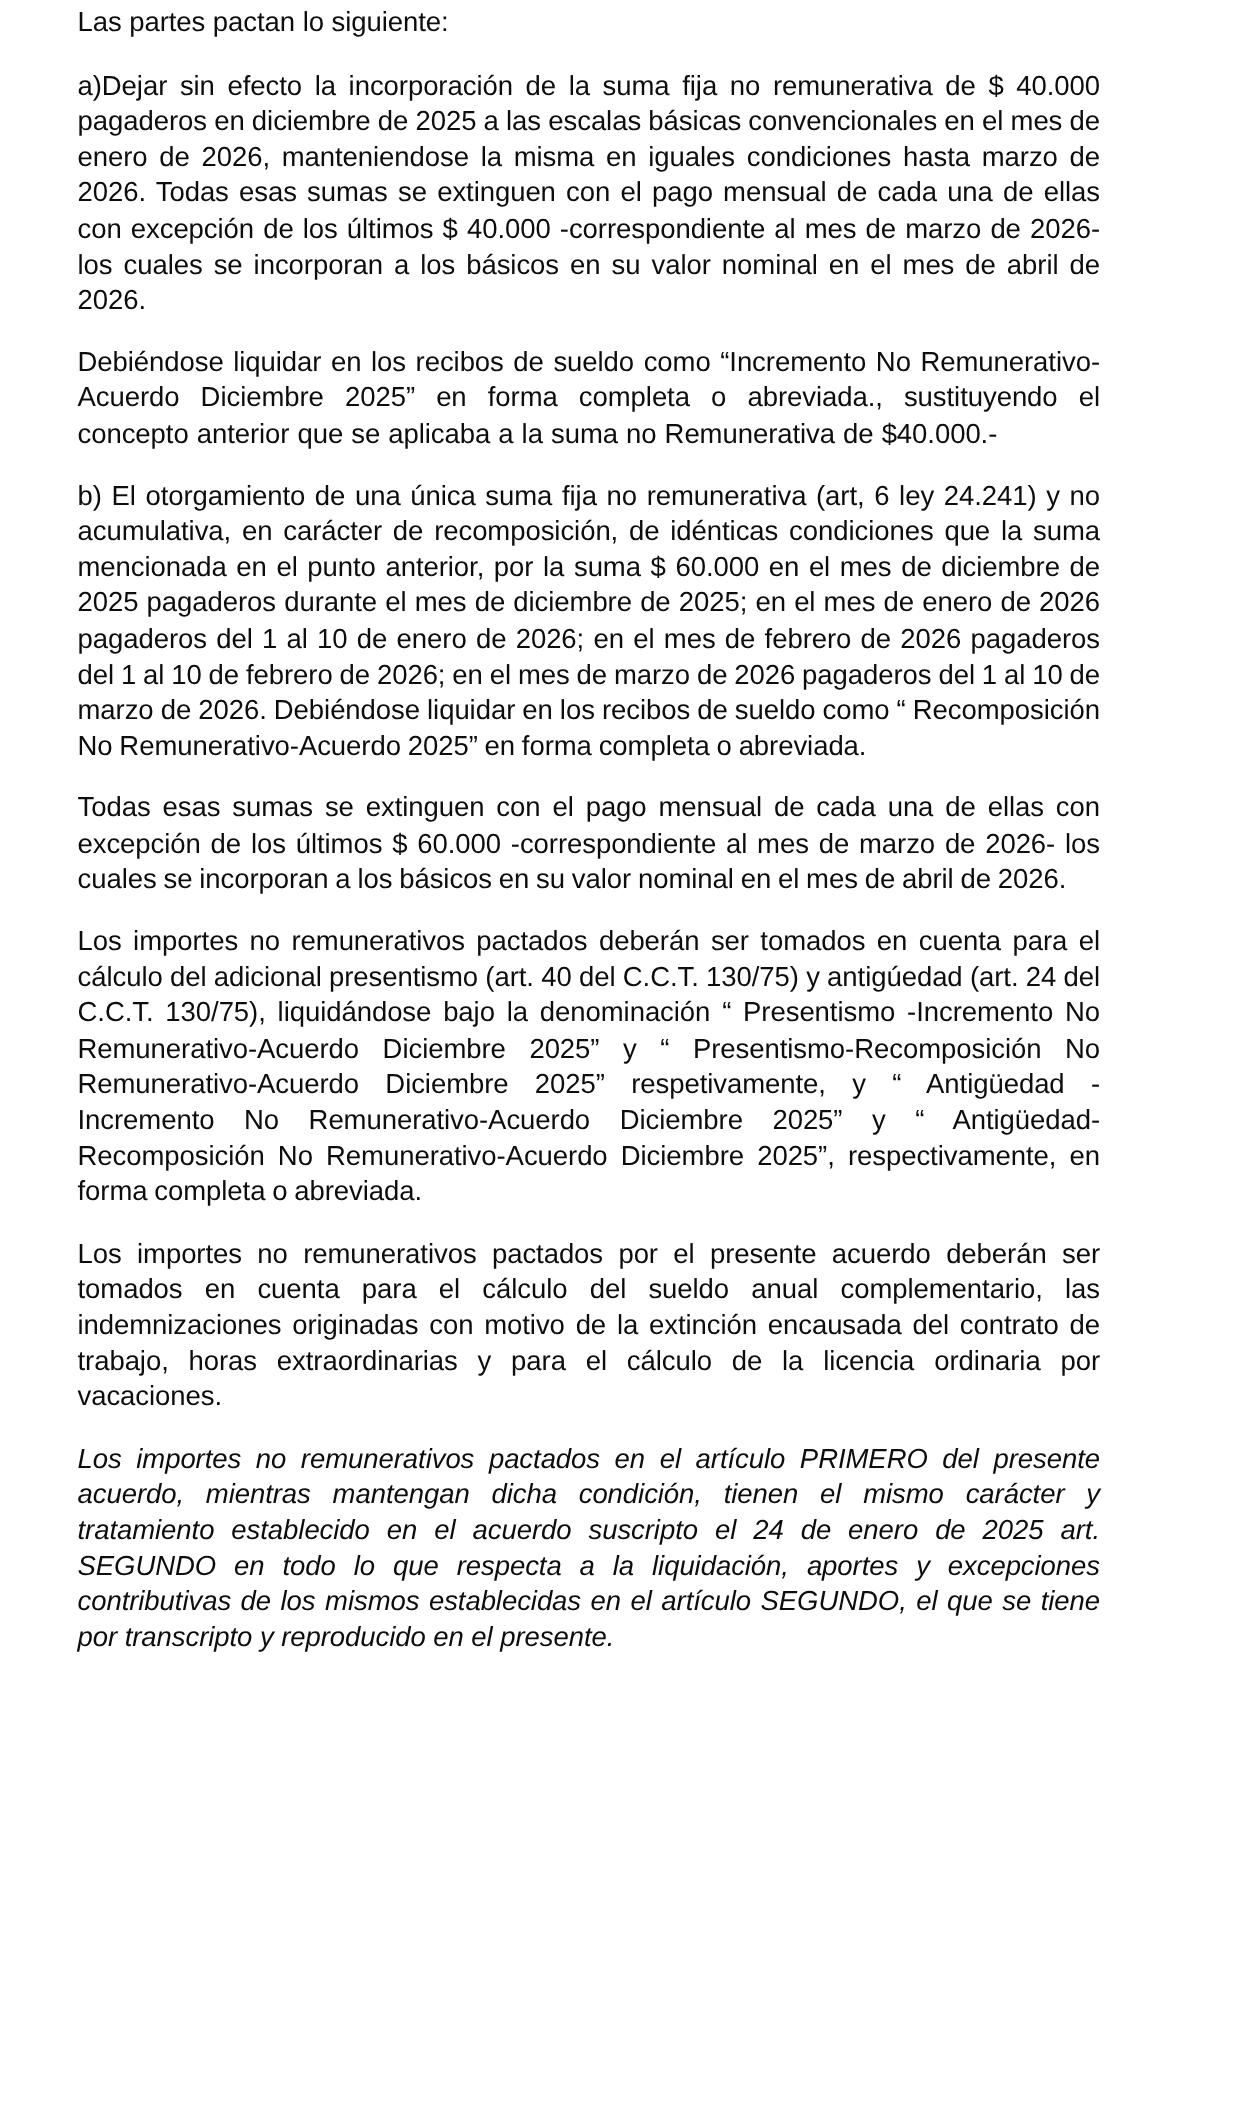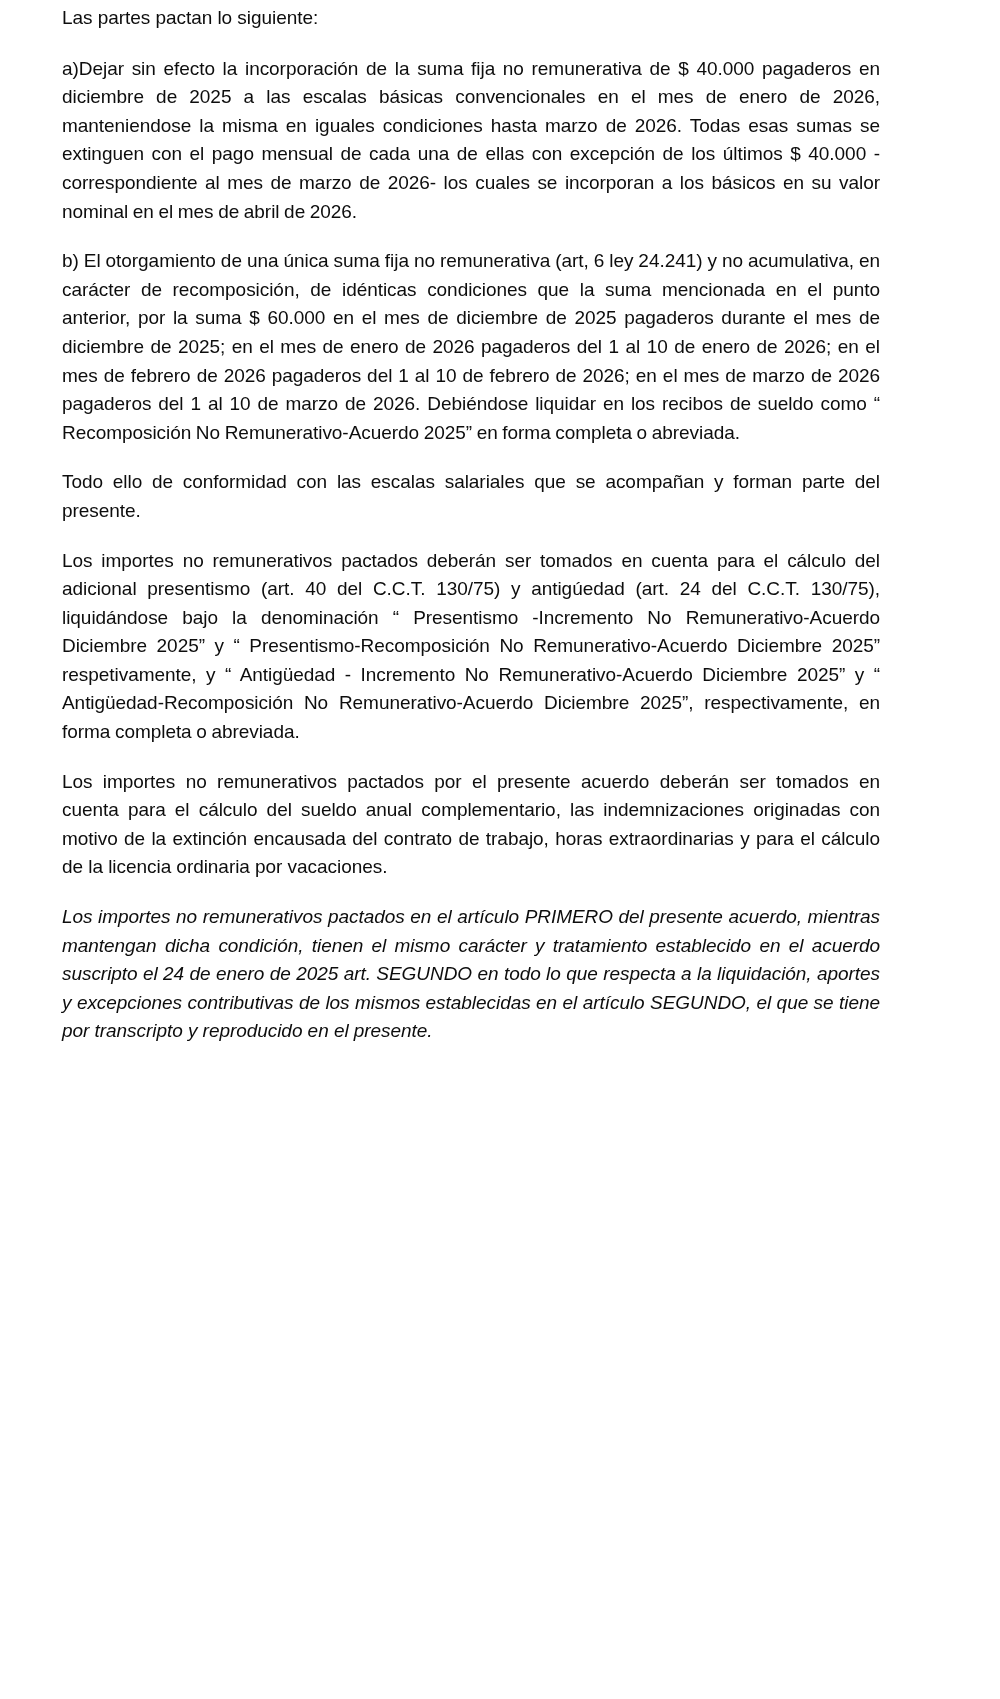--- a/index.html
+++ b/index.html
@@ -22,21 +22,21 @@
     height: 1699px;
     background: #ffffff;
     box-sizing: border-box;
     padding: 4px 70px 0 62px;
   }
   .doc-body {
     width: 818px;
   }
   p.para {
     margin: 0 0 21px 0;
-    font-size: 19px;
+    font-size: 22px;
     line-height: 28.6px;
     text-align: justify;
     text-justify: inter-word;
     letter-spacing: -0.05px;
     word-spacing: 0px;
     hyphens: none;
   }
   
   p.para.lead {
     margin-bottom: 22px;
@@ -61,25 +61,26 @@
 <body>
 
 <div class="page">
   <div class="doc-body">
 
     <p class="para lead nojust">Las partes pactan lo siguiente:</p>
 
 
     <p class="para tight">a)Dejar sin efecto la incorporación de la suma fija no remunerativa de $ 40.000 pagaderos en diciembre de 2025 a las escalas básicas convencionales en el mes de enero de 2026, manteniendose la misma en iguales condiciones hasta marzo de 2026. Todas esas sumas se extinguen con el pago mensual de cada una de ellas con excepción de los últimos $ 40.000 -correspondiente al mes de marzo de 2026- los cuales se incorporan a los básicos en su valor nominal en el mes de abril de 2026.</p>
 
+    <p class="para loose">Debiéndose liquidar en los recibos de sueldo como “Incremento No Remunerativo-Acuerdo  Diciembre 2025” en forma completa o abreviada., sustituyendo el concepto anterior que se aplicaba a la suma no Remunerativa de $40.000.-</p>
 
     <p class="para tight"> b) El otorgamiento de una única suma fija no remunerativa (art, 6 ley 24.241) y no acumulativa, en carácter de recomposición, de idénticas condiciones que la suma mencionada en el punto anterior, por la suma $ 60.000 en el mes de diciembre de 2025 pagaderos durante el mes de diciembre de 2025; en el  mes de enero de 2026 pagaderos del 1 al 10 de enero de 2026; en el mes de febrero de 2026 pagaderos del 1 al 10 de febrero de 2026; en el mes de marzo de 2026 pagaderos del 1 al 10 de marzo de 2026. Debiéndose liquidar en los recibos de sueldo como “ Recomposición No Remunerativo-Acuerdo 2025” en forma completa o abreviada.</p>
 
+    <p class="para tight">Todas esas sumas se extinguen con el pago mensual de cada una de ellas con excepción de los últimos $ 60.000 -correspondiente al mes de marzo de 2026- los cuales se incorporan a los básicos en su valor nominal en el mes de abril de 2026.</p>
 
-    <p class="para tight">Todo ello de conformidad con las escalas salariales que se acompañan y forman parte del presente.</p>
 
     <p class="para tight">Los importes no remunerativos pactados deberán ser tomados en cuenta para el cálculo del adicional presentismo (art. 40 del C.C.T. 130/75) y antigúedad (art. 24 del C.C.T. 130/75), liquidándose bajo la denominación “ Presentismo -Incremento No Remunerativo-Acuerdo Diciembre 2025” y “ Presentismo-Recomposición No Remunerativo-Acuerdo  Diciembre  2025”  respetivamente,  y  “ Antigüedad  - Incremento  No  Remunerativo-Acuerdo  Diciembre  2025”   y   “ Antigüedad-Recomposición No Remunerativo-Acuerdo Diciembre 2025”, respectivamente, en forma completa o abreviada.</p>
 
     <p class="para">Los importes no remunerativos pactados por el presente acuerdo deberán ser tomados en cuenta para el cálculo del sueldo anual complementario, las indemnizaciones originadas con motivo de la extinción encausada del contrato de trabajo, horas extraordinarias y para el cálculo de la licencia ordinaria por vacaciones.</p>
 
     <p class="para last">Los importes no remunerativos pactados en el artículo PRIMERO del presente acuerdo, mientras mantengan dicha condición, tienen el mismo carácter y tratamiento establecido en el acuerdo suscripto el 24 de enero de 2025 art. SEGUNDO en todo lo que respecta a la liquidación, aportes y excepciones contributivas de los mismos establecidas en el artículo SEGUNDO, el que se tiene por transcripto y reproducido en el presente.</p>
 
   </div>
 </div>
 

